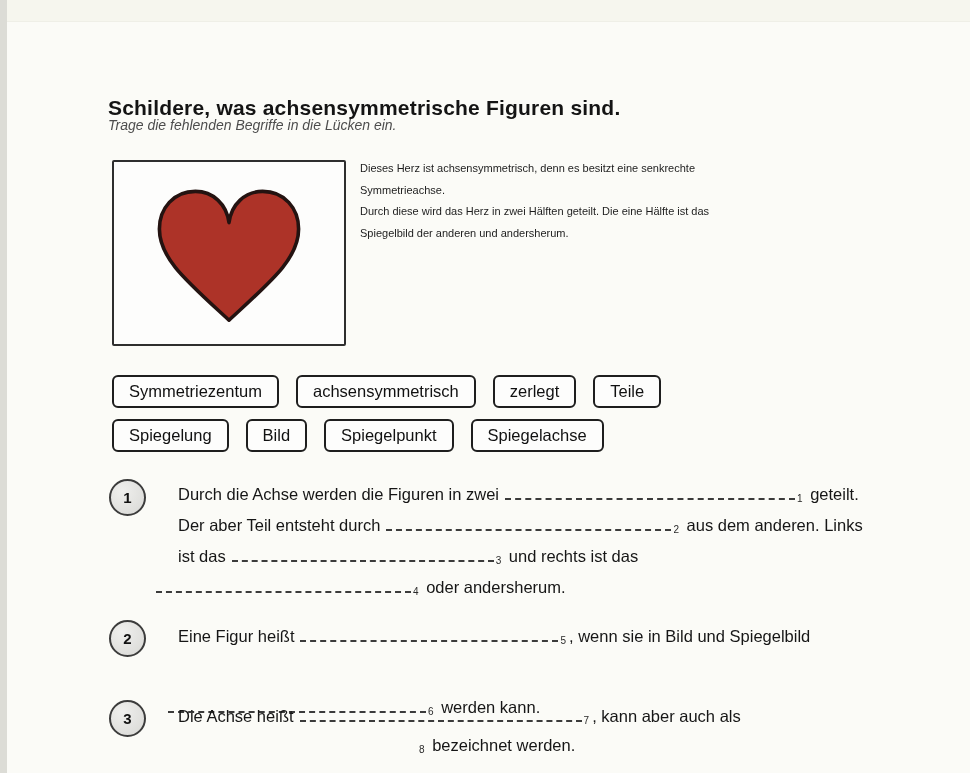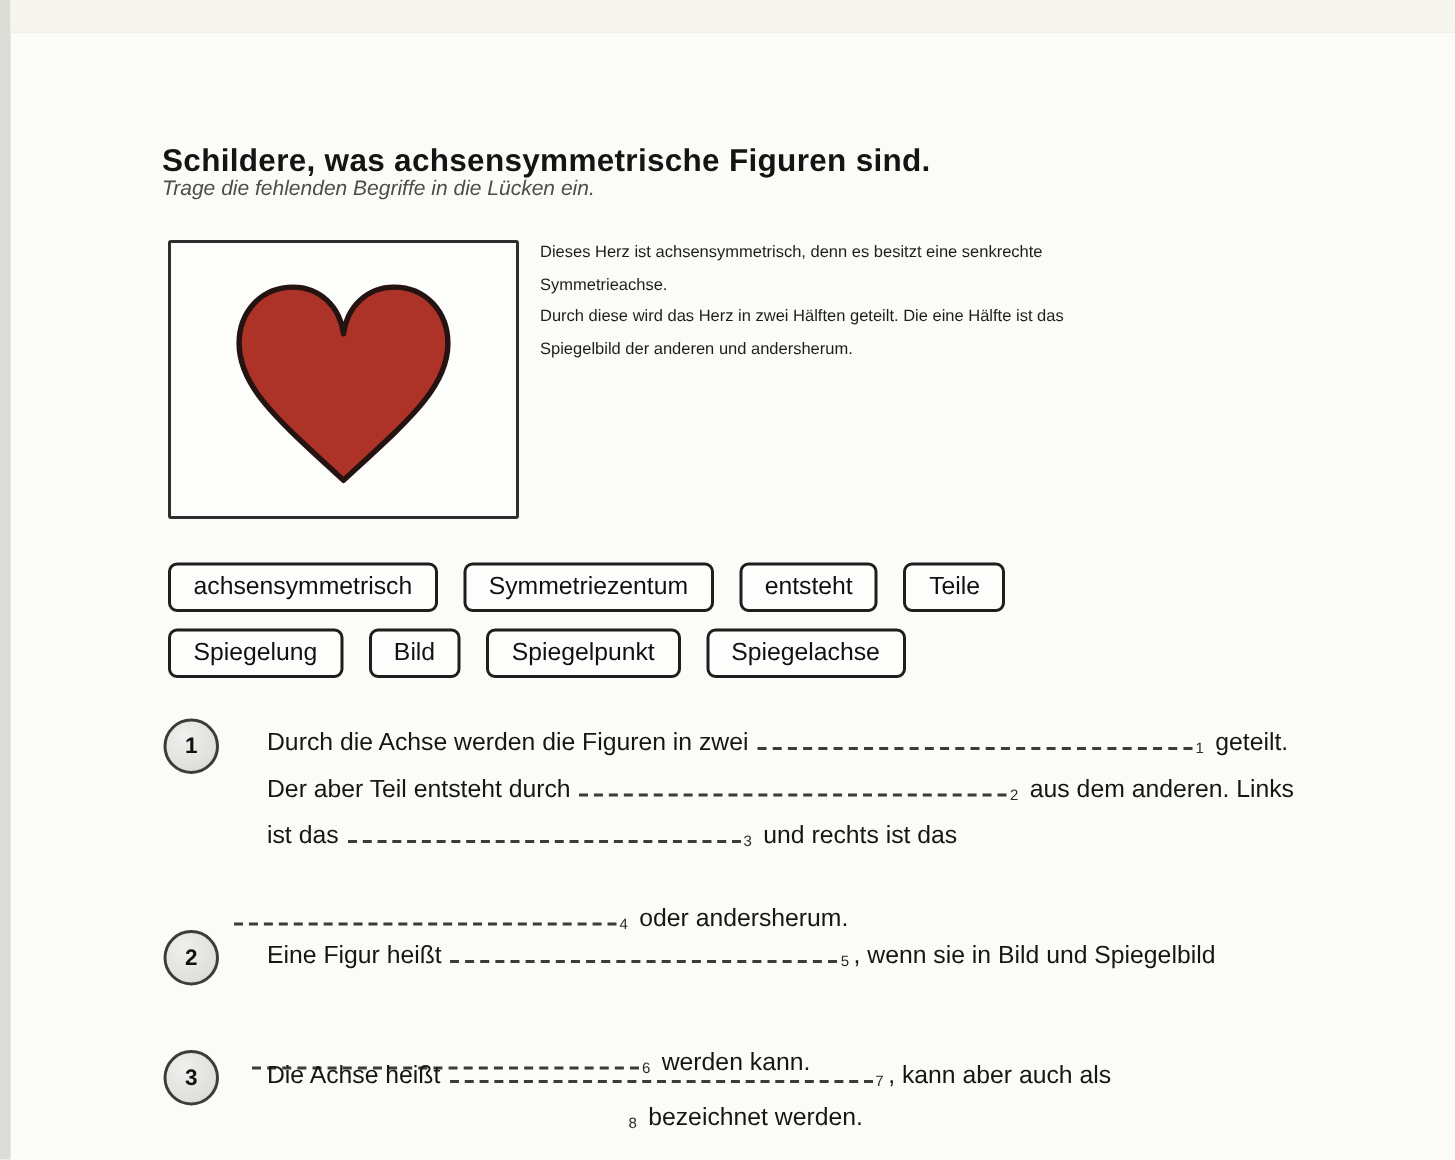--- a/index.html
+++ b/index.html
@@ -91,21 +91,21 @@
     font-size: 10px;
     color: #2a2a2a;
     vertical-align: -2px;
     margin-left: 2px;
     margin-right: 3px;
   }
   
   .l-1-1 { left: 178px; top: 483px; }
   .l-1-2 { left: 178px; top: 514px; }
   .l-1-3 { left: 178px; top: 545px; }
-  .l-1-4 { left: 150px; top: 576px; margin-top: 24px; }
+  .l-1-4 { left: 150px; top: 576px; }
   .l-2-1 { left: 178px; top: 625px; }
   .l-2-2 { left: 162px; top: 656px; margin-top: 40px; }
   .l-3-1 { left: 178px; top: 705px; text-align: center; }
   .l-3-2 { left: 417px; top: 736px; }
   
   .b1 { width: 290px; }
   .b2 { width: 285px; }
   .b3 { width: 262px; }
   .b4 { width: 255px; }
   .b5 { width: 258px; }
@@ -126,23 +126,23 @@
     <path d="M100 52 C 97 29, 80 13, 58 13 C 31 13, 13 34, 13 60 C 13 97, 47 125, 100 174 C 153 125, 187 97, 187 60 C 187 34, 169 13, 142 13 C 120 13, 103 29, 100 52 Z" fill="#ad3328" stroke="#241311" stroke-width="4.5" stroke-linejoin="round"></path>
   </svg>
 </div>
 
 <div class="figure-desc">Dieses Herz ist achsensymmetrisch, denn es besitzt eine senkrechte
 Symmetrieachse.
 Durch diese wird das Herz in zwei Hälften geteilt. Die eine Hälfte ist das
 Spiegelbild der anderen und andersherum.</div>
 
 <div class="word-row word-row-1">
+  <div class="chip">Symmetriezentum</div>
   <div class="chip">achsensymmetrisch</div>
-  <div class="chip">Symmetriezentum</div>
-  <div class="chip">entsteht</div>
+  <div class="chip">zerlegt</div>
   <div class="chip">Teile</div>
 </div>
 
 <div class="word-row word-row-2">
   <div class="chip">Spiegelung</div>
   <div class="chip">Bild</div>
   <div class="chip">Spiegelpunkt</div>
   <div class="chip">Spiegelachse</div>
 </div>
 

